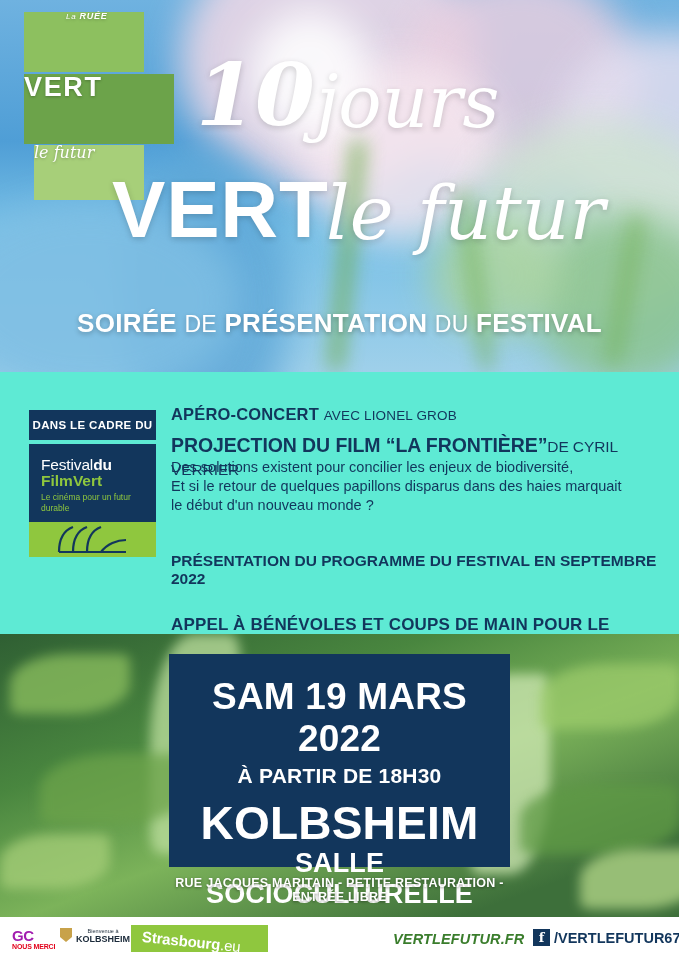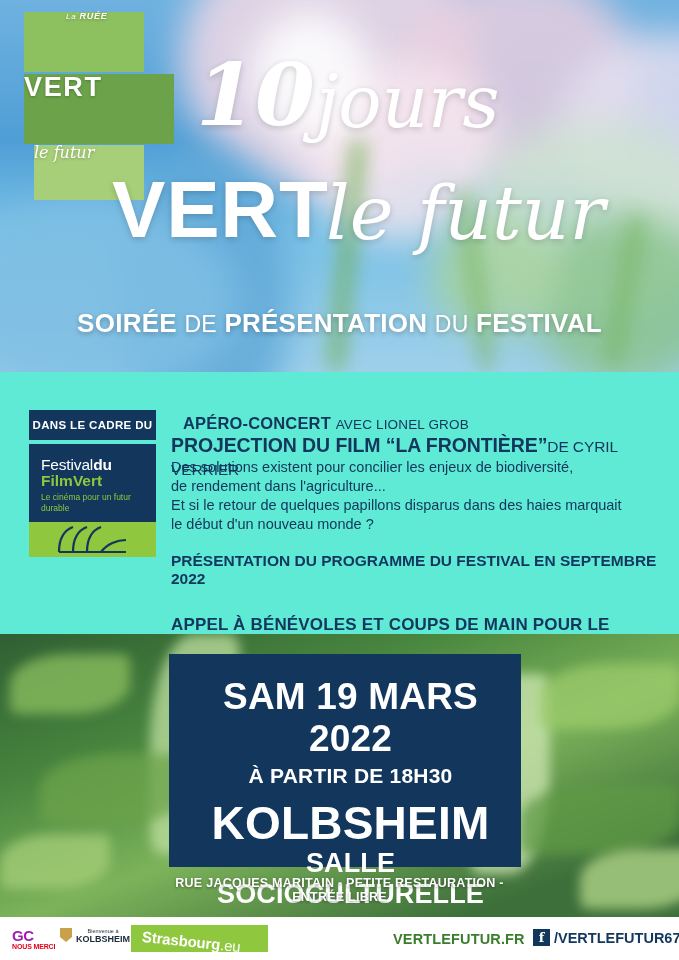--- a/index.html
+++ b/index.html
@@ -177,22 +177,22 @@
   }
   .fv-green {
     position: absolute; left: 0; top: 78px;
     width: 127px; height: 35px;
     background: #8fc73e;
   }
   .fv-green svg { display: block; }
 
   .txt { position: absolute; left: 171px; }
   .apero {
-    top: 42px;
-    font-size: 16.5px; font-weight: 800; color: #12365c; letter-spacing: .01em; margin-left: 12px;
+    top: 33px;
+    font-size: 16.5px; font-weight: 800; color: #12365c; letter-spacing: .01em;
   }
   .apero .reg { font-weight: 400; font-size: 13.5px; }
   .proj {
     top: 62px;
     font-size: 19.5px; font-weight: 800; color: #12365c; letter-spacing: -.005em;
   }
   .proj .reg { font-weight: 400; font-size: 15.5px; }
   .body-txt {
     top: 86px;
     font-size: 14.5px; color: #12365c; line-height: 1.32; font-weight: 400;
@@ -229,21 +229,20 @@
   .l7 { width: 90px; height: 220px; left: 150px; top: 0px; background: #bfe0a0; opacity:.5; }
   .l8 { width: 80px; height: 200px; left: 470px; top: 40px; background: #cfe8b4; opacity:.45; }
 
   .panel {
     position: absolute;
     left: 169px; top: 20px;
     width: 341px; height: 213px;
     background: #12365c;
     color: #ffffff;
     text-align: center;
-    padding-left: 11px;
   }
   .panel .date {
     margin-top: 22px;
     font-size: 37px; font-weight: 800; letter-spacing: .005em;
   }
   .panel .hour {
     margin-top: 4px;
     font-size: 21px; font-weight: 700; letter-spacing: .01em;
   }
   .panel .city {
@@ -288,21 +287,21 @@
     position: absolute; left: 131px; top: 8px;
     width: 137px; height: 27px;
     background: #8fc73e;
     color: #ffffff;
     text-align: center;
   }
   .stras .s1 { font-size: 15px; font-weight: 800; letter-spacing: -.01em; margin-top: 3px; }
   .stras .s1 .eu { font-weight: 400; }
   .site {
     position: absolute; left: 393px; top: 14px;
-    font-size: 14.5px; font-weight: 800; color: #3a7d2c; letter-spacing: .01em;
+    font-size: 14.5px; font-weight: 800; color: #3a7d2c; letter-spacing: .01em; font-style: italic;
   }
   .fb {
     position: absolute; left: 533px; top: 12px;
     display: flex; align-items: center; gap: 4px;
   }
   .fb .fbicon {
     width: 17px; height: 17px; background: #12365c; color: #fff;
     font-weight: 800; font-size: 13px; text-align: center; line-height: 17px;
     font-family: "DejaVu Serif", serif;
   }
@@ -376,21 +375,20 @@
     <span>APÉRO-CONCERT</span>
     <span class="reg">AVEC LIONEL GROB</span>
   </div>
 
   <div class="txt proj">
     <span>PROJECTION DU FILM “LA FRONTIÈRE”</span><span class="reg">DE CYRIL VERRIER</span>
   </div>
 
   <div class="txt body-txt">
     <div>Des solutions existent pour concilier les enjeux de biodiversité,</div>
-    <div>de rendement dans l'agriculture...</div>
     <div>Et si le retour de quelques papillons disparus dans des haies marquait</div>
     <div>le début d'un nouveau monde ?</div>
   </div>
 
   <div class="txt prog">PRÉSENTATION DU PROGRAMME DU FESTIVAL EN SEPTEMBRE 2022</div>
   <div class="txt appel">APPEL À BÉNÉVOLES ET COUPS DE MAIN POUR LE FESTIVAL</div>
 </div>
 
 <div class="bottom">
   <div class="leaf l7"></div>

